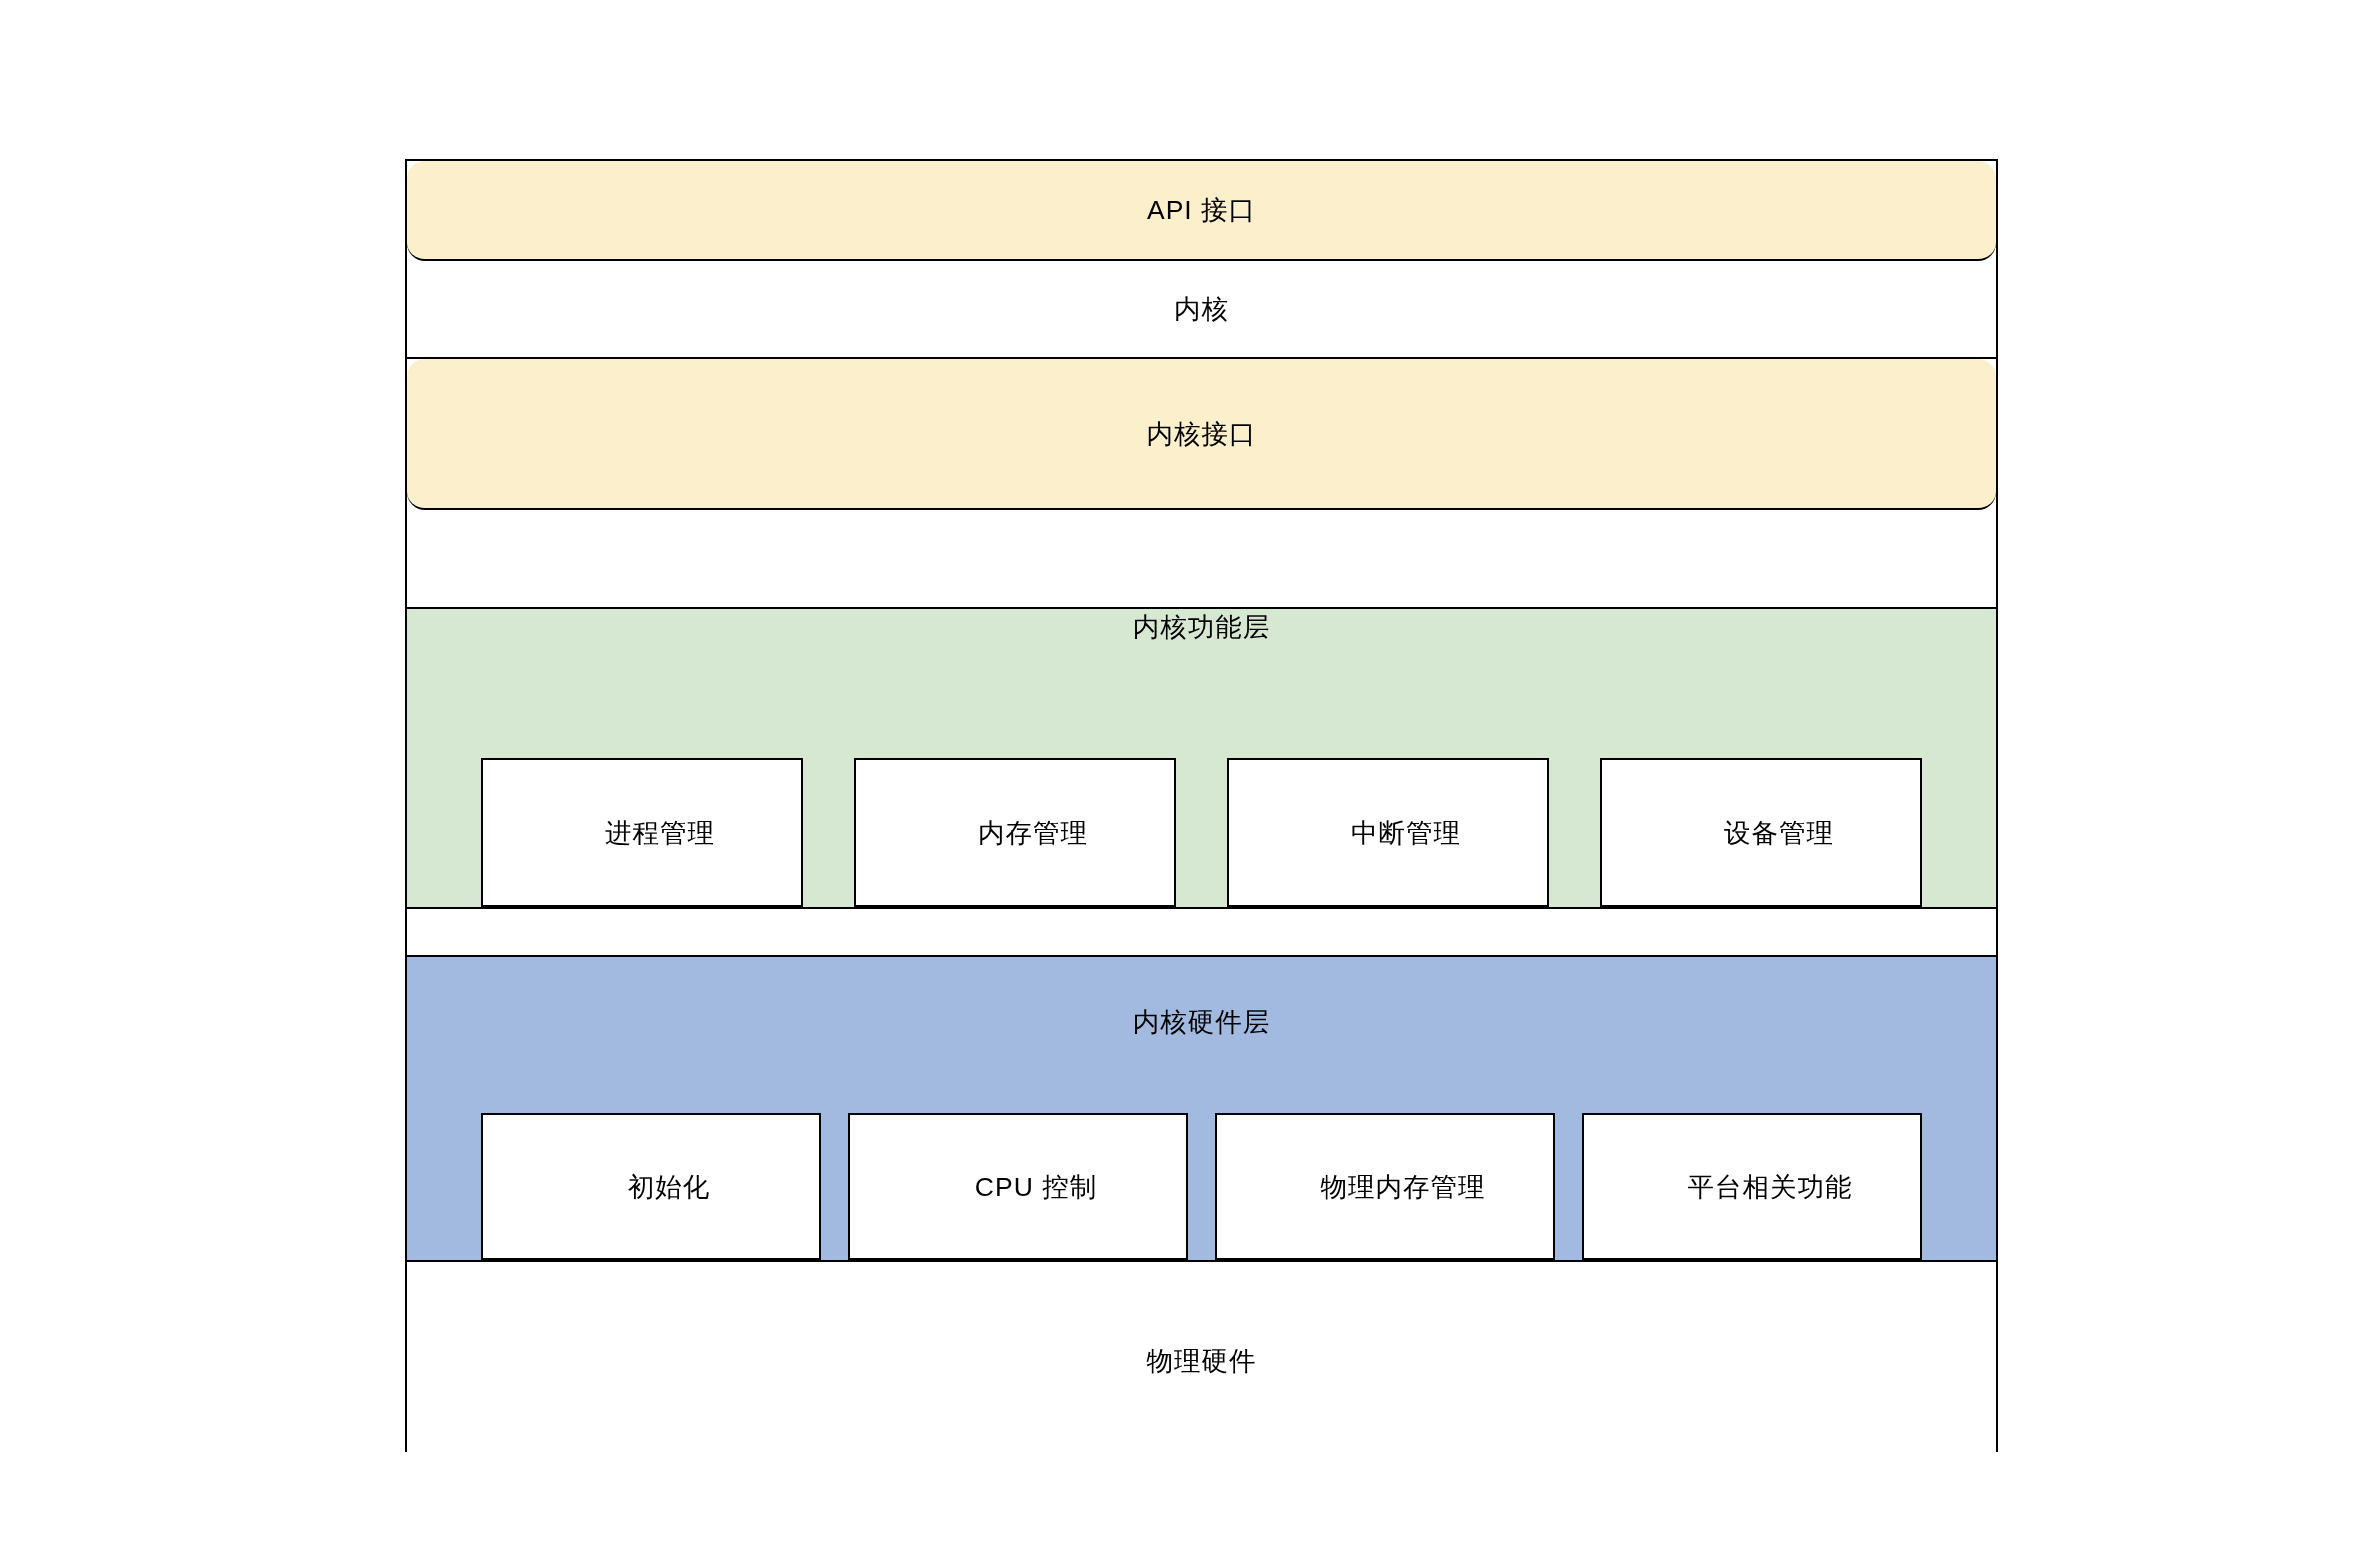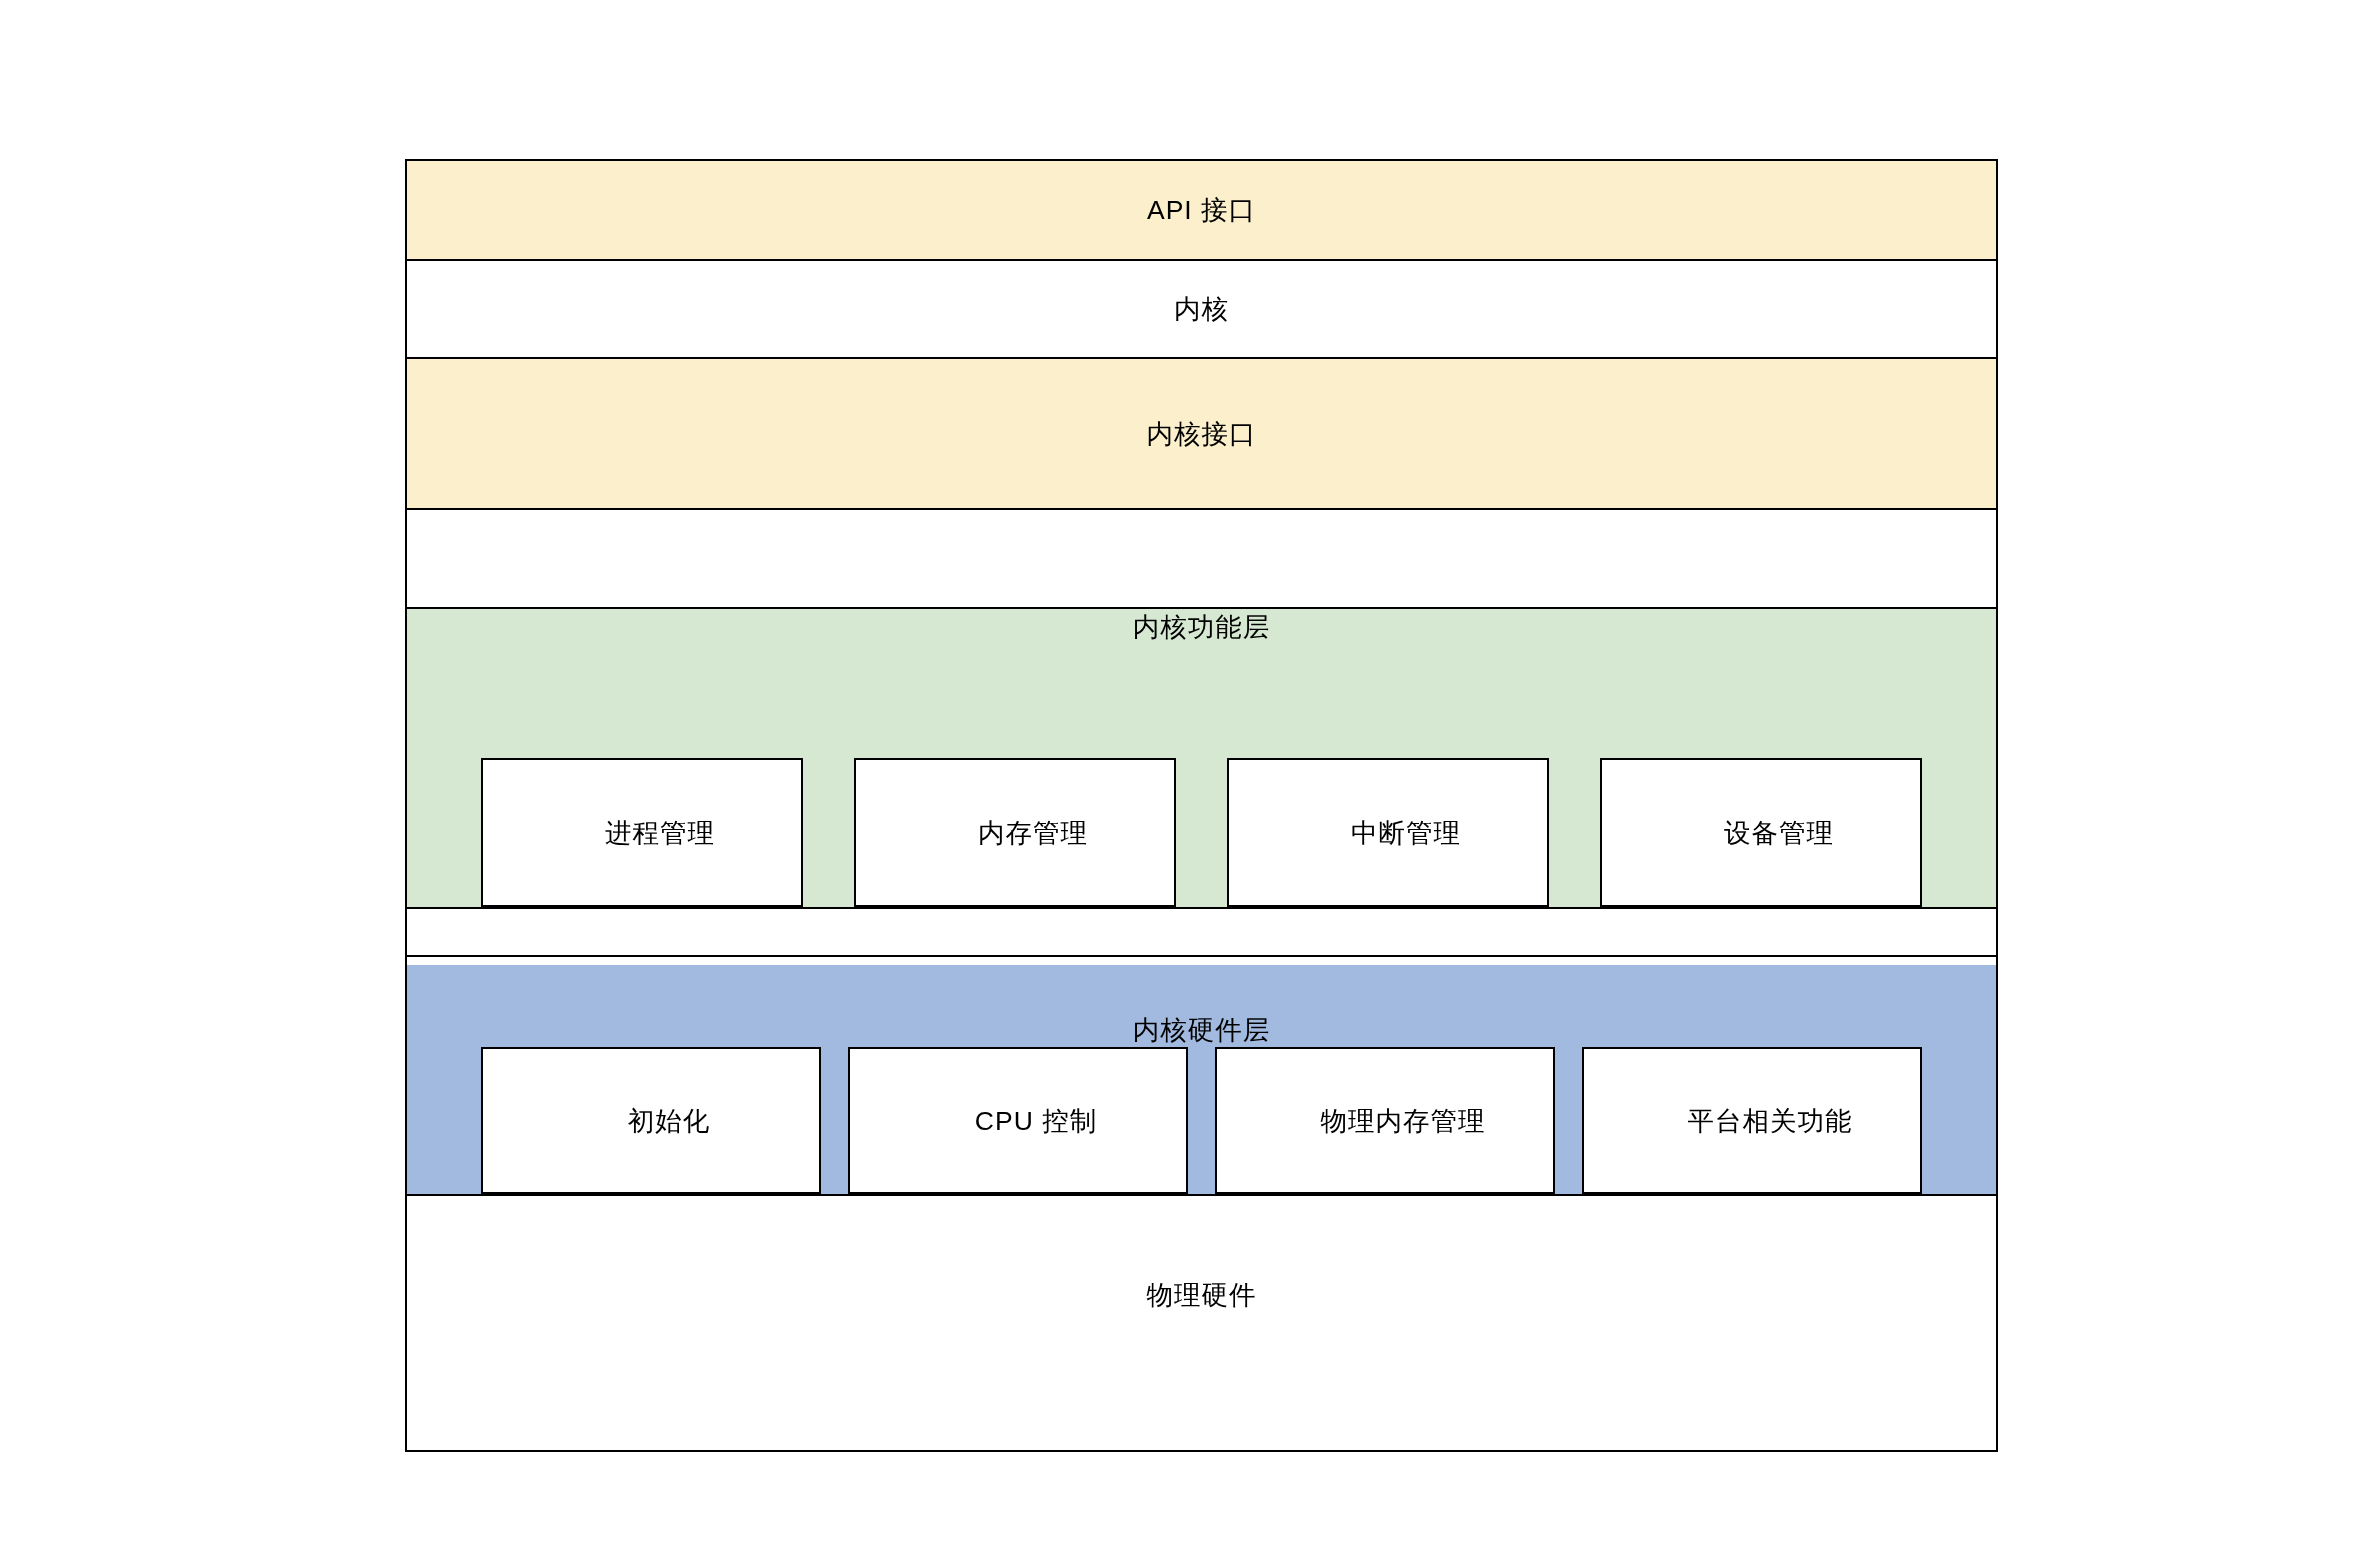--- a/index.html
+++ b/index.html
@@ -36,32 +36,32 @@
     font-size: 26.5px;
     letter-spacing: 1px;
   }
   .band-title {
     width: 100%;
     text-align: center;
     font-size: 26.5px;
     letter-spacing: 1px;
   }
 
-  .bg-cream { background: #FCEFCB; }
+  .bg-cream { background: #FCEFCB; border-radius: 18px; }
   .bg-white { background: #ffffff; }
   .bg-green { background: #D6E8D2; }
   .bg-blue  { background: #A2BADF; }
 
   .h-api      { height: 100px; }
   .h-kernel   { height: 98px; }
   .h-kif      { height: 151px; }
   .h-sp1      { height: 99px; }
   .h-func     { height: 300px; }
   .h-sp2      { height: 48px; }
-  .h-hw       { height: 231px; margin-top: 8px; }
+  .h-hw       { height: 305px; }
   .h-phys     { height: 197px; }
 
   .title-func { }
   .title-hw   { padding-top: 47px; }
 
   .module-row {
     position: absolute;
     left: 0; right: 0; bottom: 0;
     display: flex;
     justify-content: space-between;

